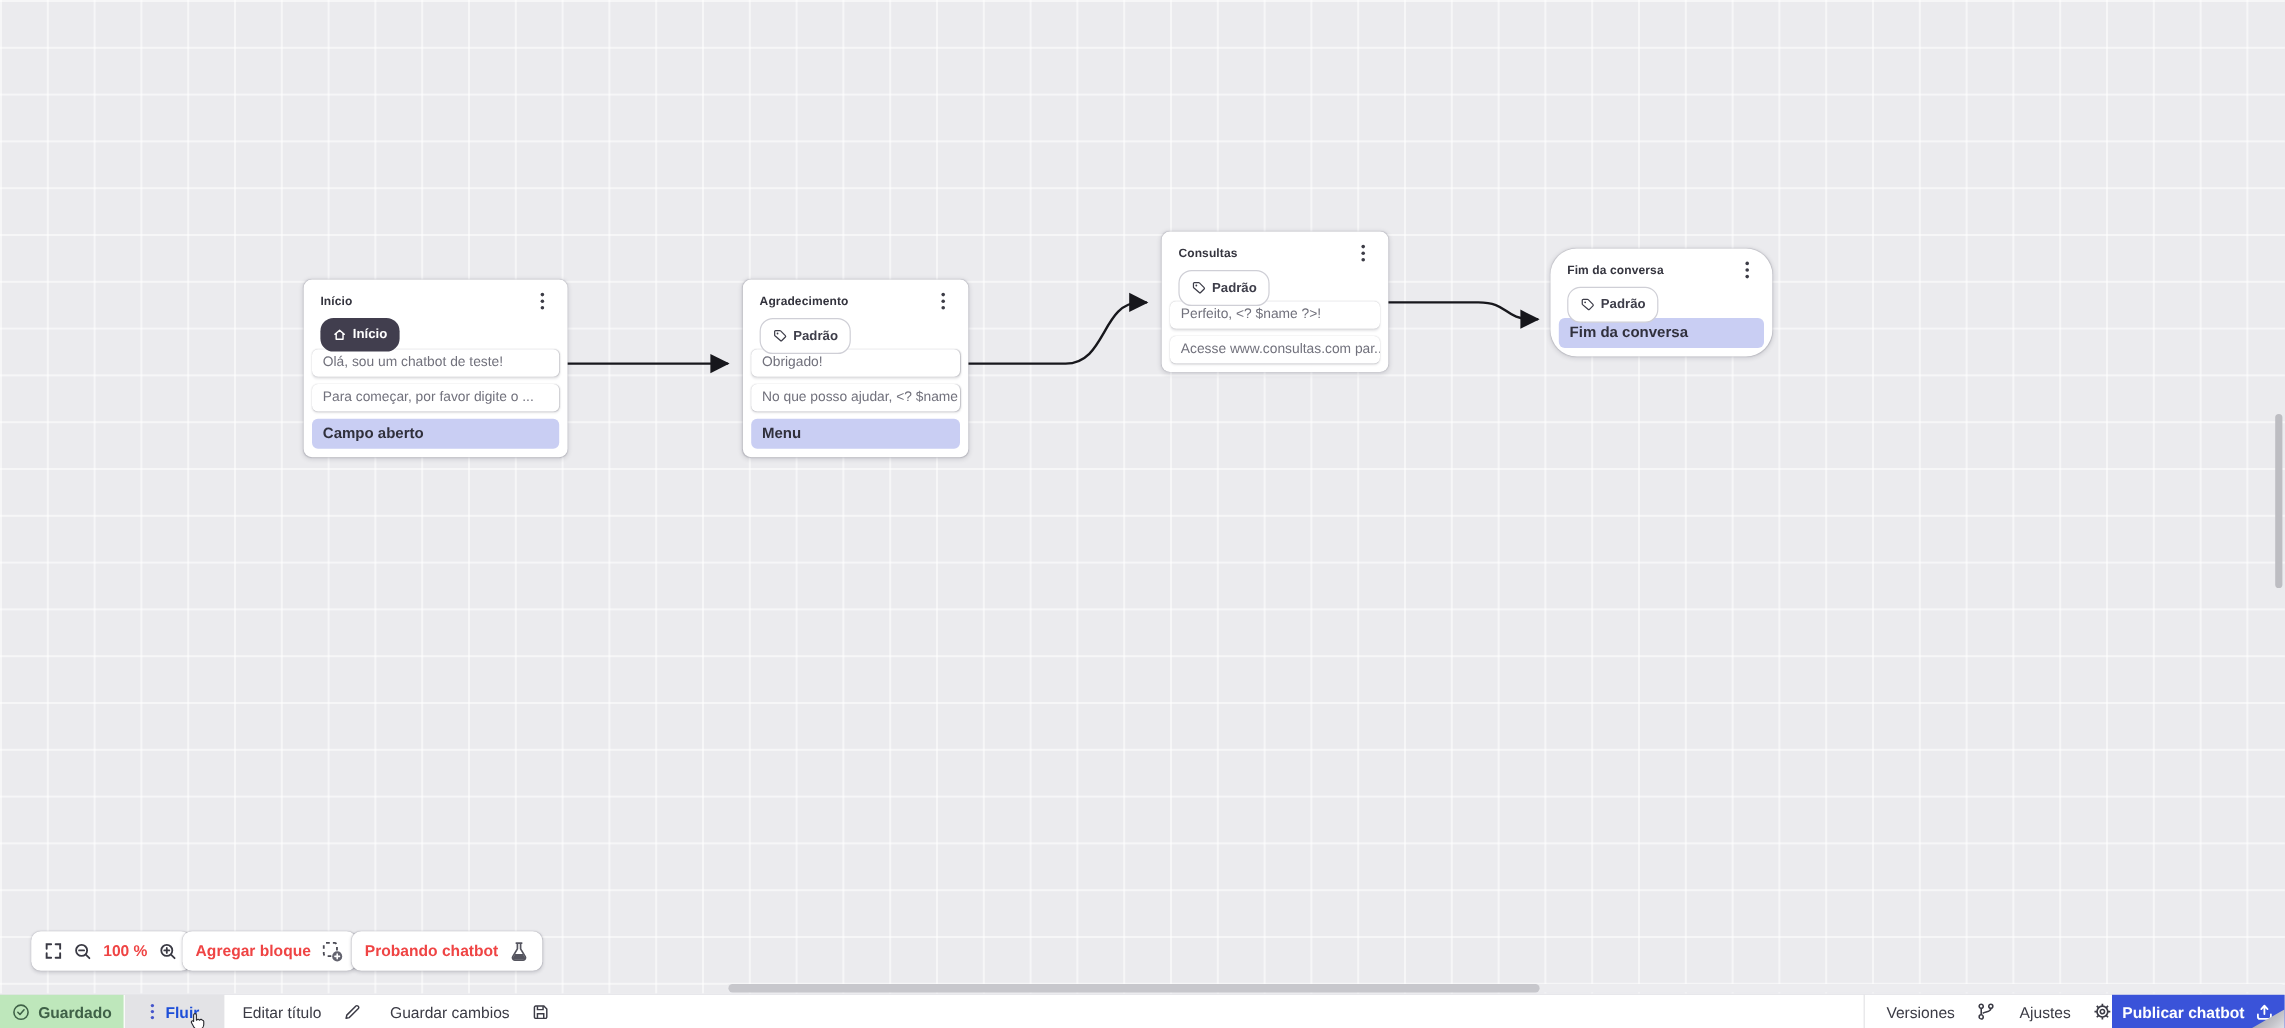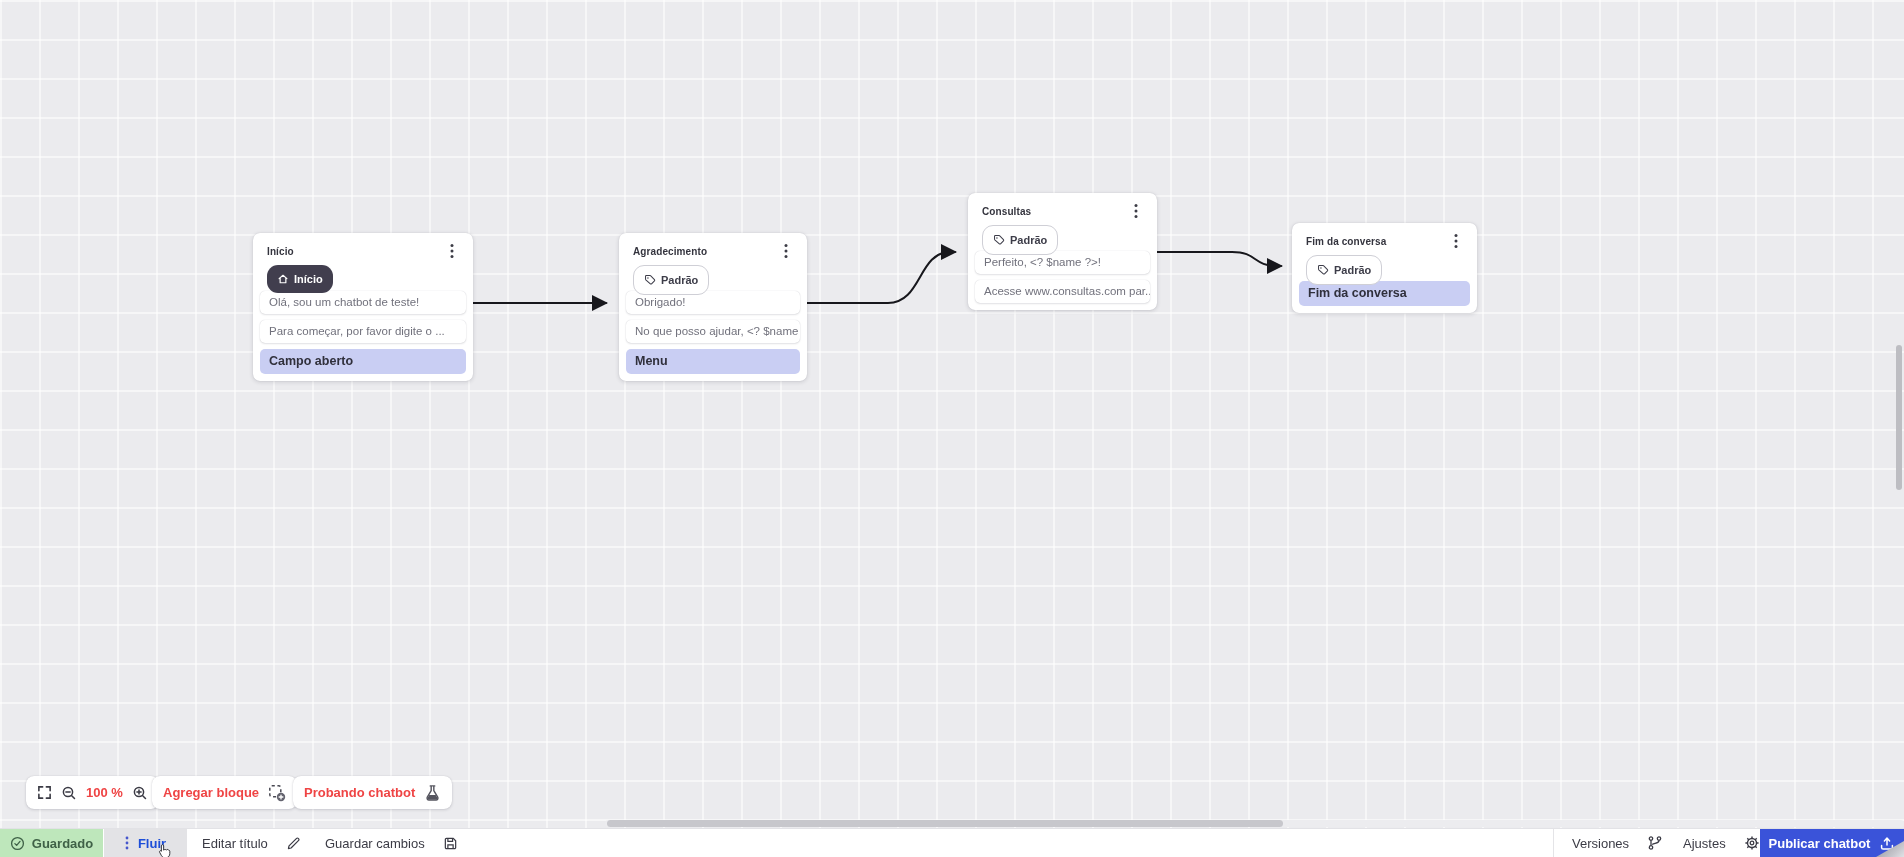--- a/index.html
+++ b/index.html
@@ -173,21 +173,21 @@
             <circle cx="4.6" cy="4.6" r="0.9" fill="#3d3d49"></circle>
           </svg>
       </span>
       <span>Padrão</span>
     </span>
   </div>
   <div class="card">Perfeito, &lt;? $name ?&gt;!</div>
   <div class="card">Acesse www.consultas.com par...</div>
 </div>
 
-<div class="node" style="left:1292px; top:223px; width:185px;">
+<div class="node" style="left:1292px; top:207px; width:185px;border-radius:22px;">
   <div class="node-header">
     <span class="node-title">Fim da conversa</span>
     <span class="kebab">
       <svg width="4" height="16" viewBox="0 0 4 16">
           <circle cx="2" cy="2.5" r="1.5" fill="#3c3c46"></circle>
           <circle cx="2" cy="8" r="1.5" fill="#3c3c46"></circle>
           <circle cx="2" cy="13.5" r="1.5" fill="#3c3c46"></circle>
         </svg>
     </span>
   </div>

